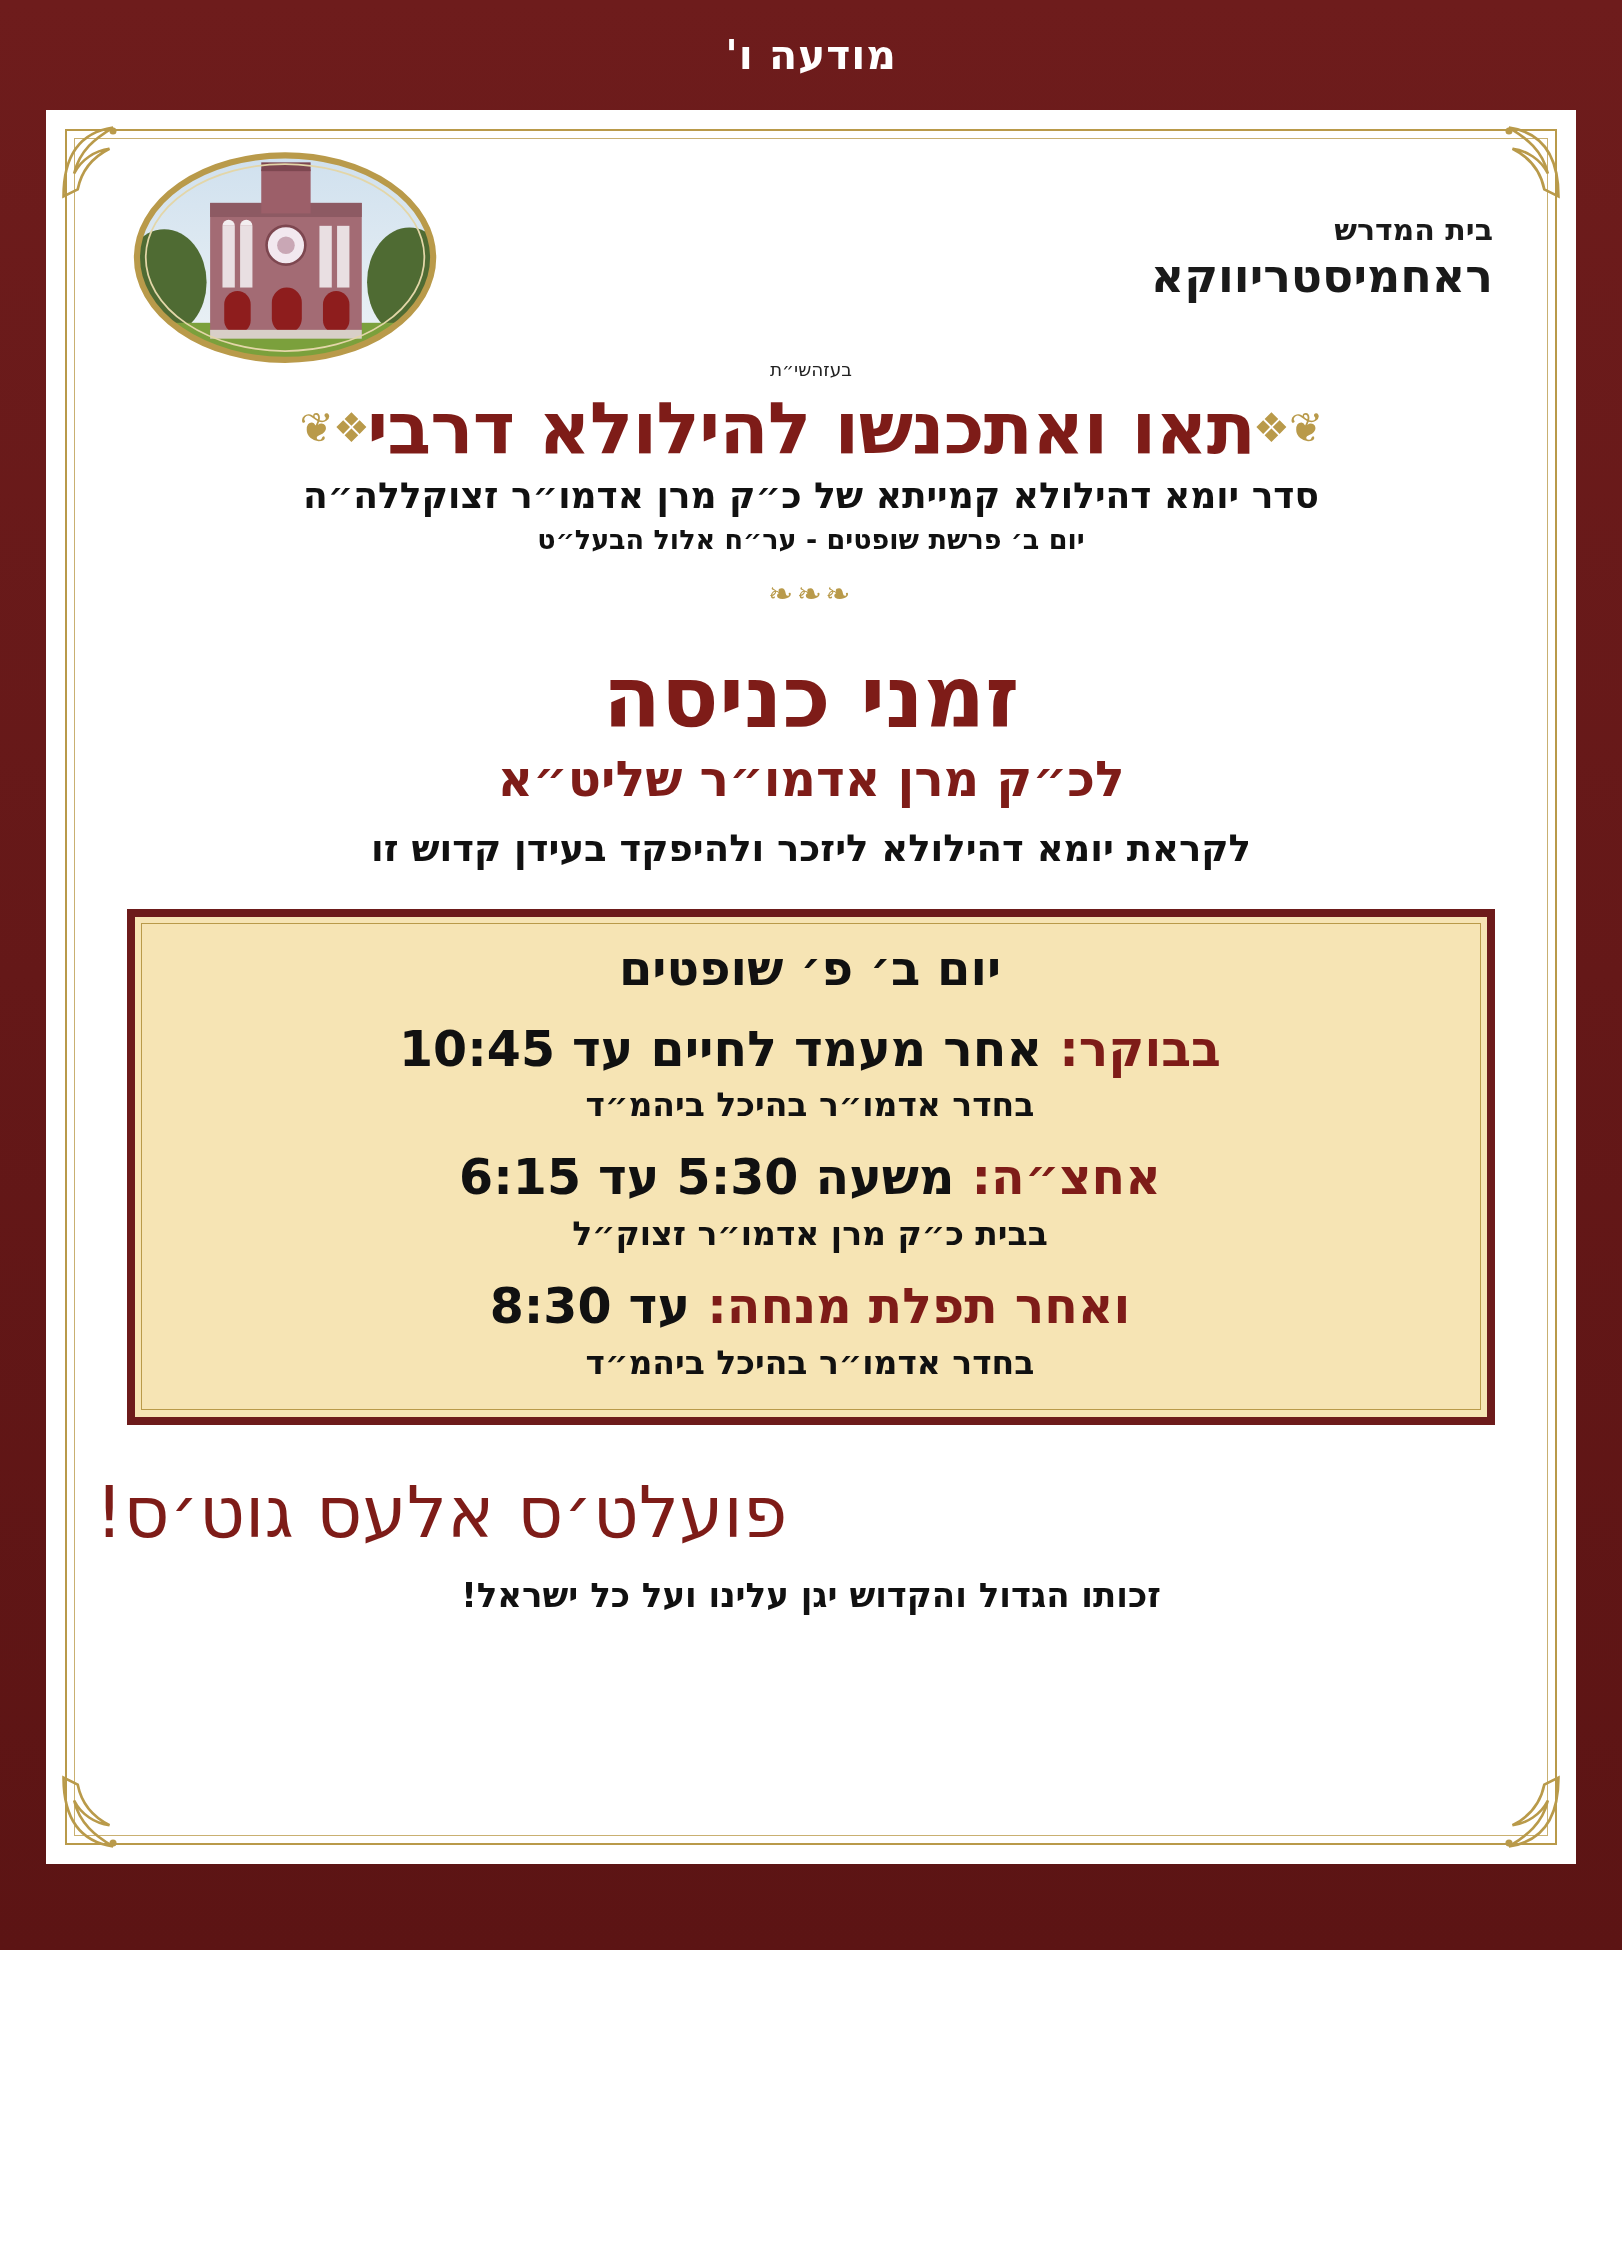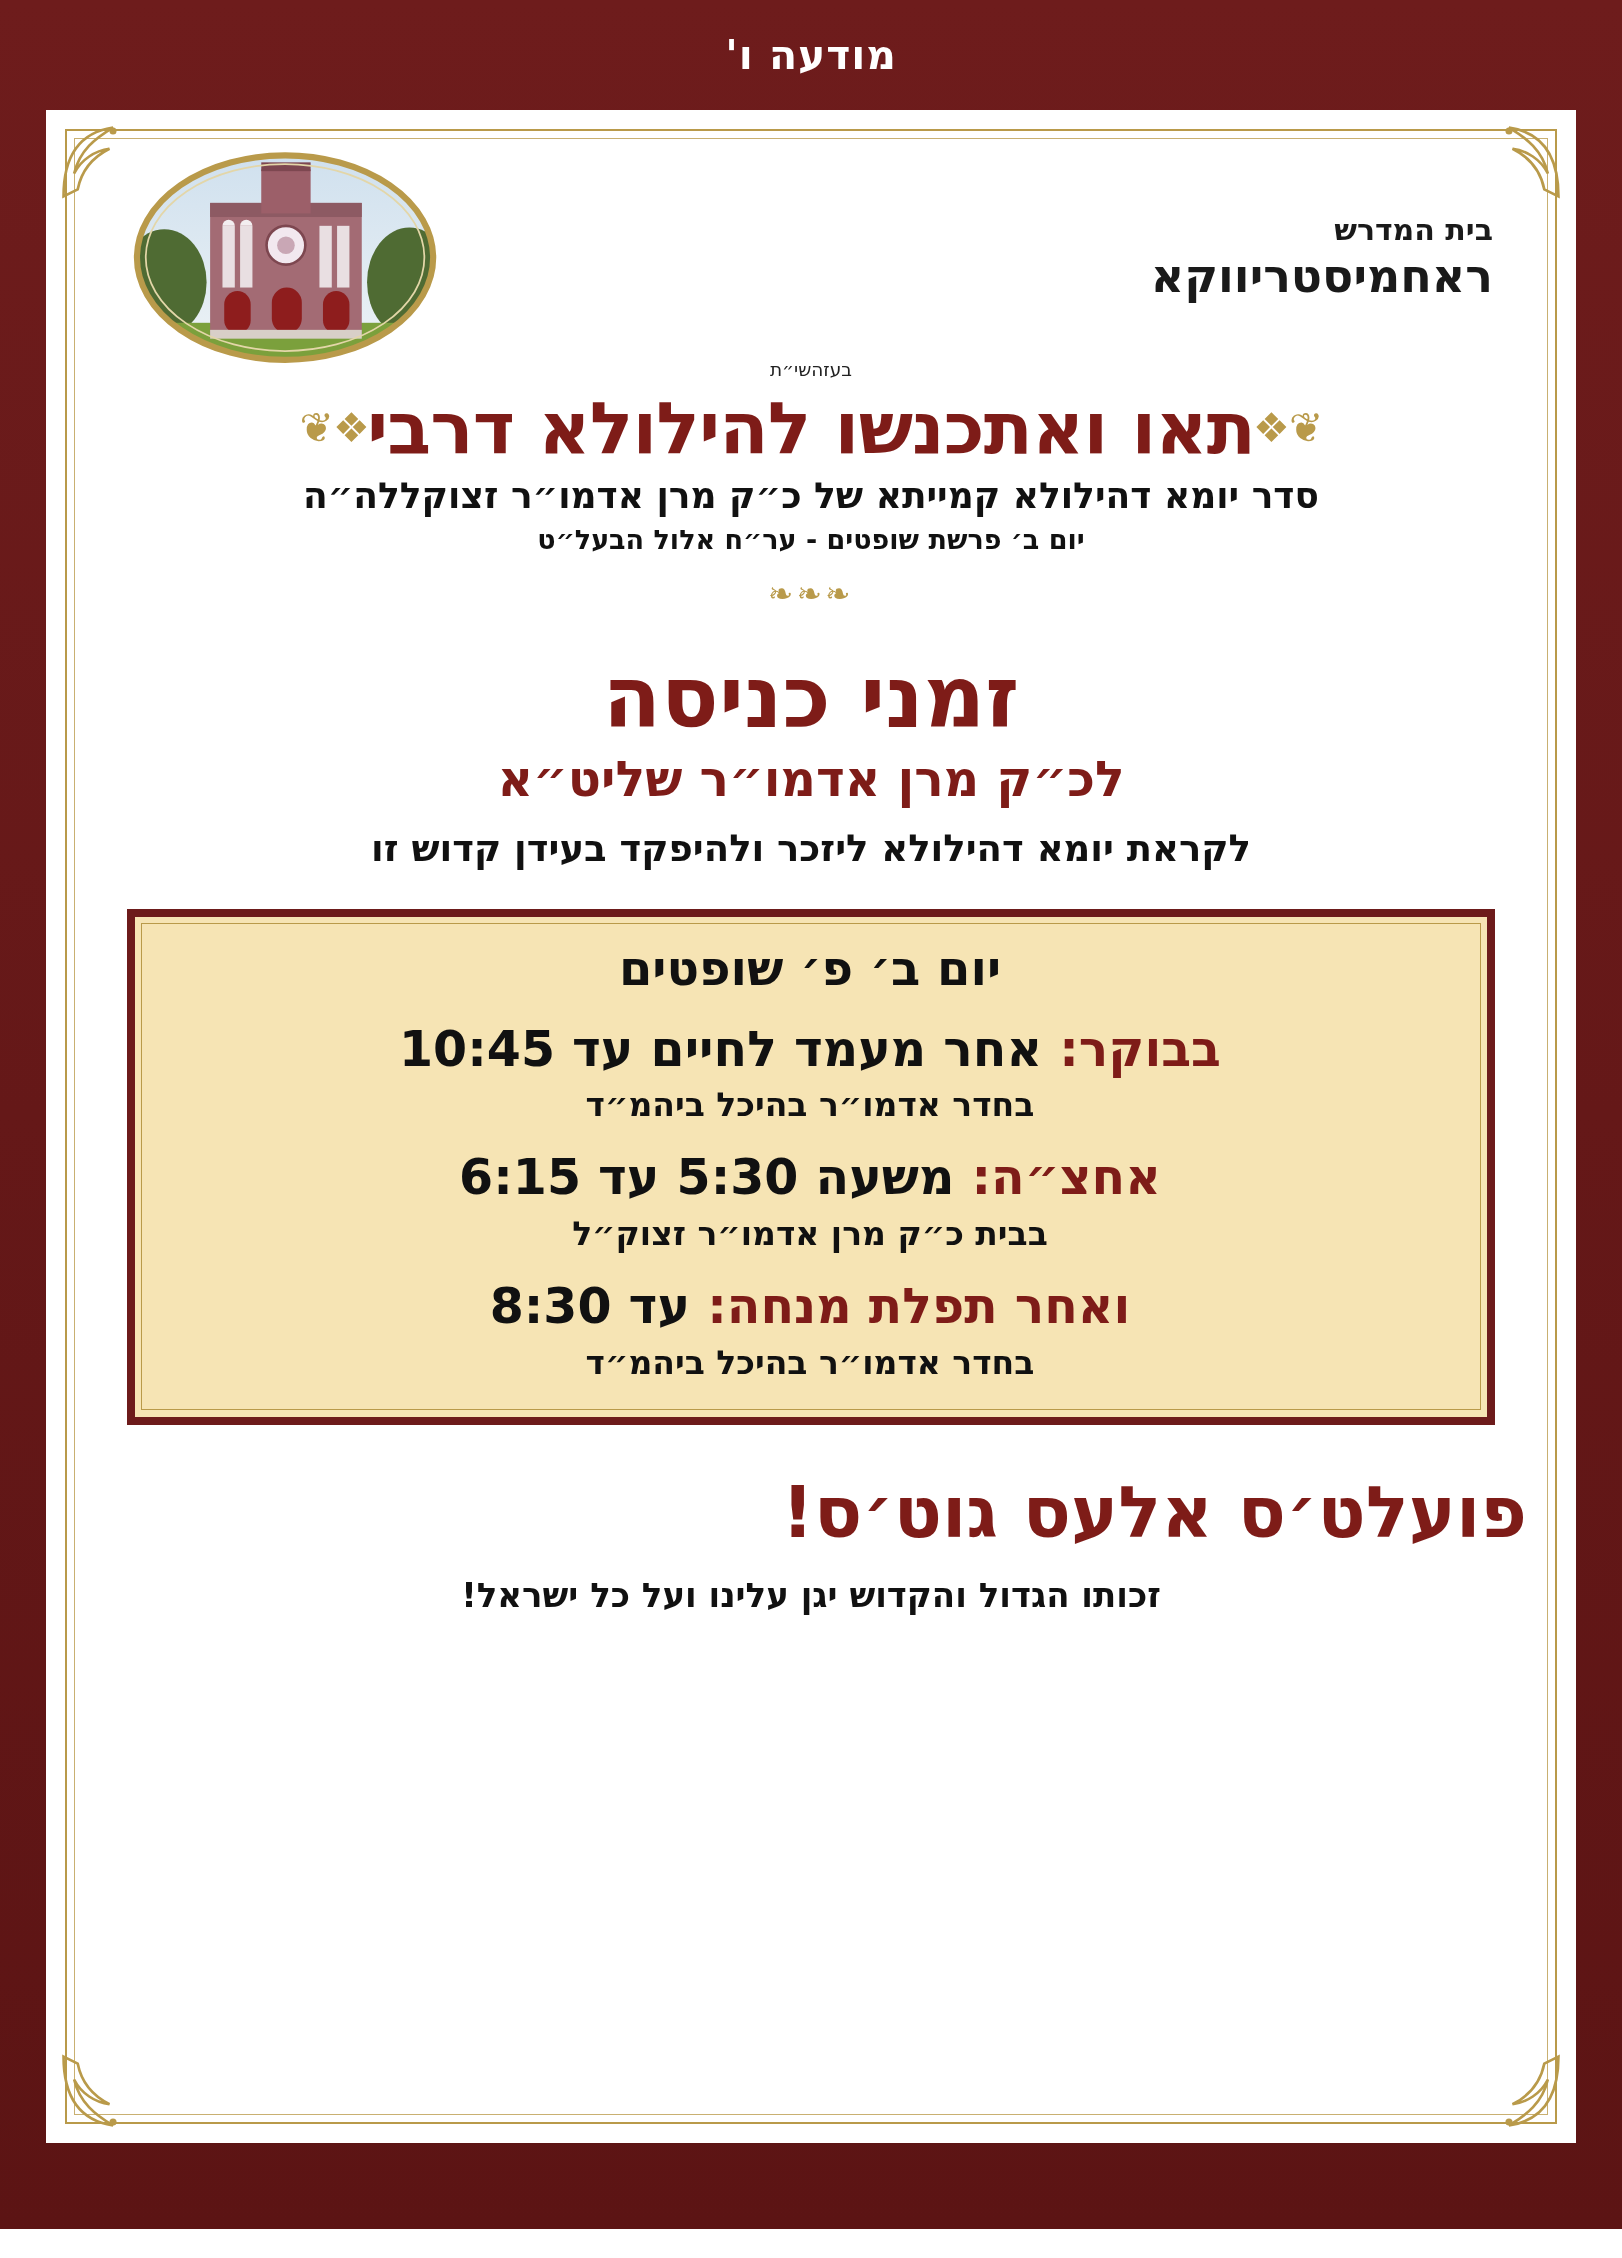--- a/index.html
+++ b/index.html
@@ -11,21 +11,21 @@
     width: 1622px;
     height: 2258px;
     font-family: "Liberation Serif", serif;
     overflow: hidden;
   }
 
   
   .poster {
     position: relative;
     width: 1622px;
-    height: 2229px;
+    height: 1950px;
     box-sizing: border-box;
     background: #6d1b1b;
     background: linear-gradient(180deg,#6e1c1c 0%,#5c1414 100%);
     padding: 0;
   }
   .top-banner {
     position: absolute;
     top: 0; left: 0; right: 0;
     height: 110px;
     display: flex;
@@ -268,23 +268,23 @@
   .sched-item .loc {
     font-size: 33px;
     font-weight: bold;
     color: #111;
     font-family: "DejaVu Sans", sans-serif;
     margin-top: 5.3px;
   }
 
   
   .footer-big {
-    text-align: right;
+    text-align: left;
     font-size: 71px;
-    font-weight: bold;
+    font-weight: normal;
     color: #7e1c18;
     font-family: "DejaVu Sans", sans-serif;
     margin-top: 46px;
   }
   .footer-small {
     text-align: center;
     font-size: 34px;
     font-weight: bold;
     color: #111;
     font-family: "DejaVu Sans", sans-serif;

